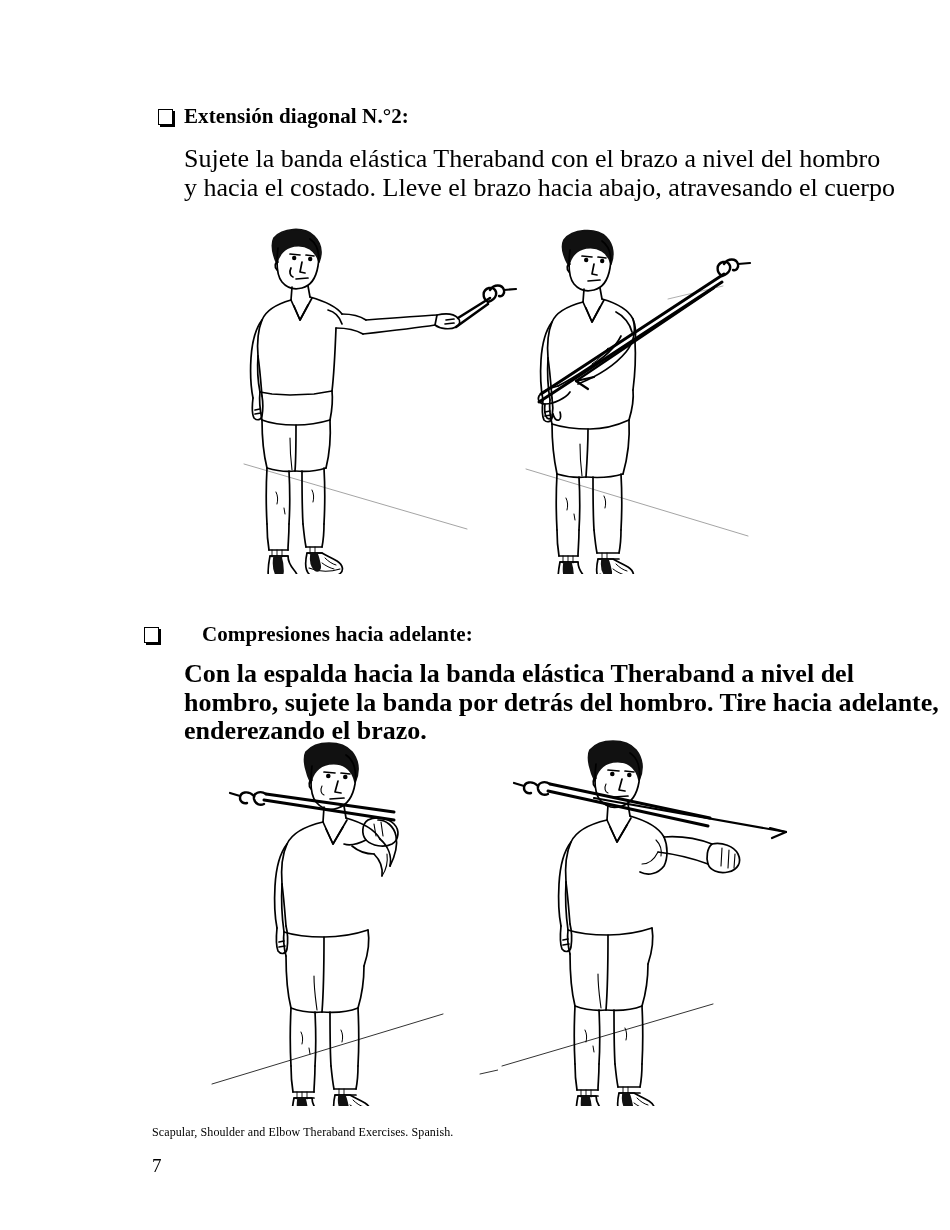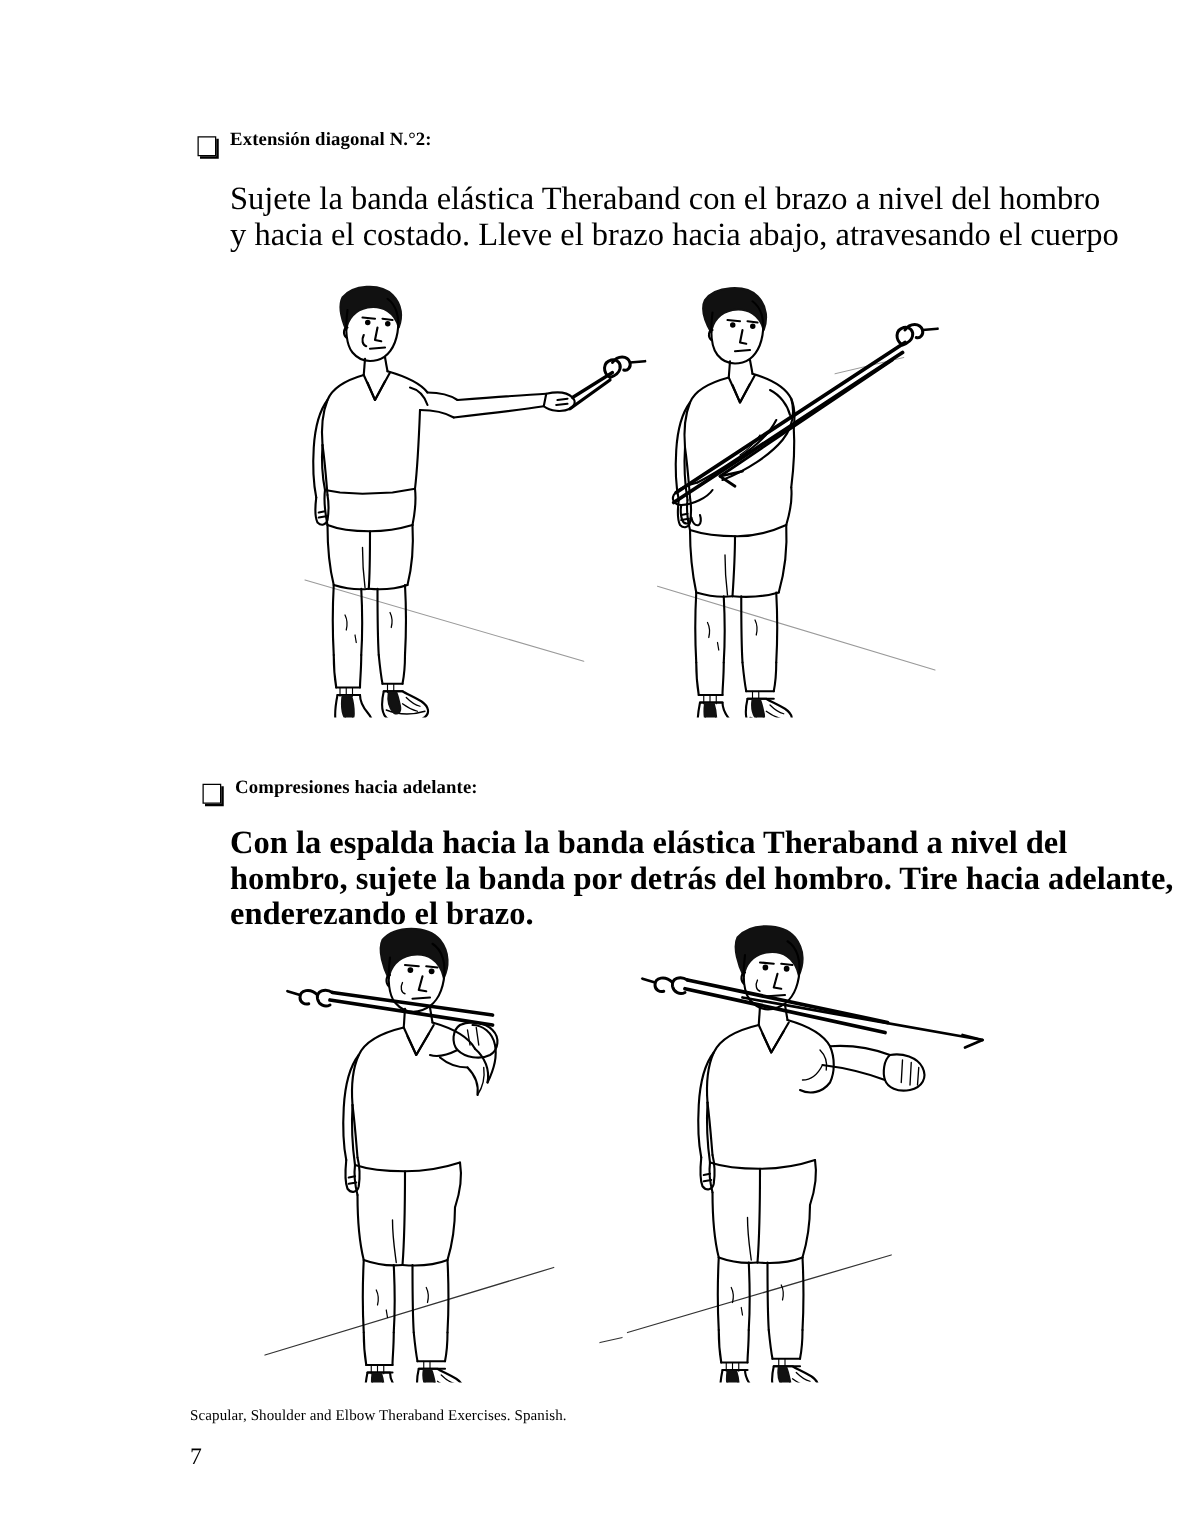--- a/index.html
+++ b/index.html
@@ -11,21 +11,21 @@
     position:relative;
     overflow:hidden;
   }
   .page { position:absolute; inset:0; }
 
   .heading {
     position:absolute;
     display:flex;
     align-items:flex-start;
     font-weight:bold;
-    font-size:15px;
+    font-size:21px;
     letter-spacing:0.1px;
   }
   .bullet-box {
     width:13px; height:14px;
     border:1.6px solid #000;
     margin-right:11px;
     margin-top:5px;
     box-shadow:2px 2px 0 0 #000;
     flex:0 0 auto;
     background:#fff;
@@ -50,21 +50,21 @@
     position:absolute;
     font-size:19px;
   }
 
   
   #heading-1 { left:158px; top:104px; }
   #para-1    { left:184px; top:145px; }
   #fig-1     { left:232px; top:224px; }
   #fig-2     { left:508px; top:224px; }
 
-  #heading-2 { left:162px; top:622px; }
+  #heading-2 { left:144px; top:622px;gap:32px; }
   #para-2    { left:184px; top:660px;font-weight:bold; }
   #fig-3     { left:198px; top:736px; }
   #fig-4     { left:498px; top:736px; }
 
   #caption   { left:152px; top:1125px; }
   #pagenum   { left:152px; top:1155px; }
 </style>
 </head>
 <body>
 

